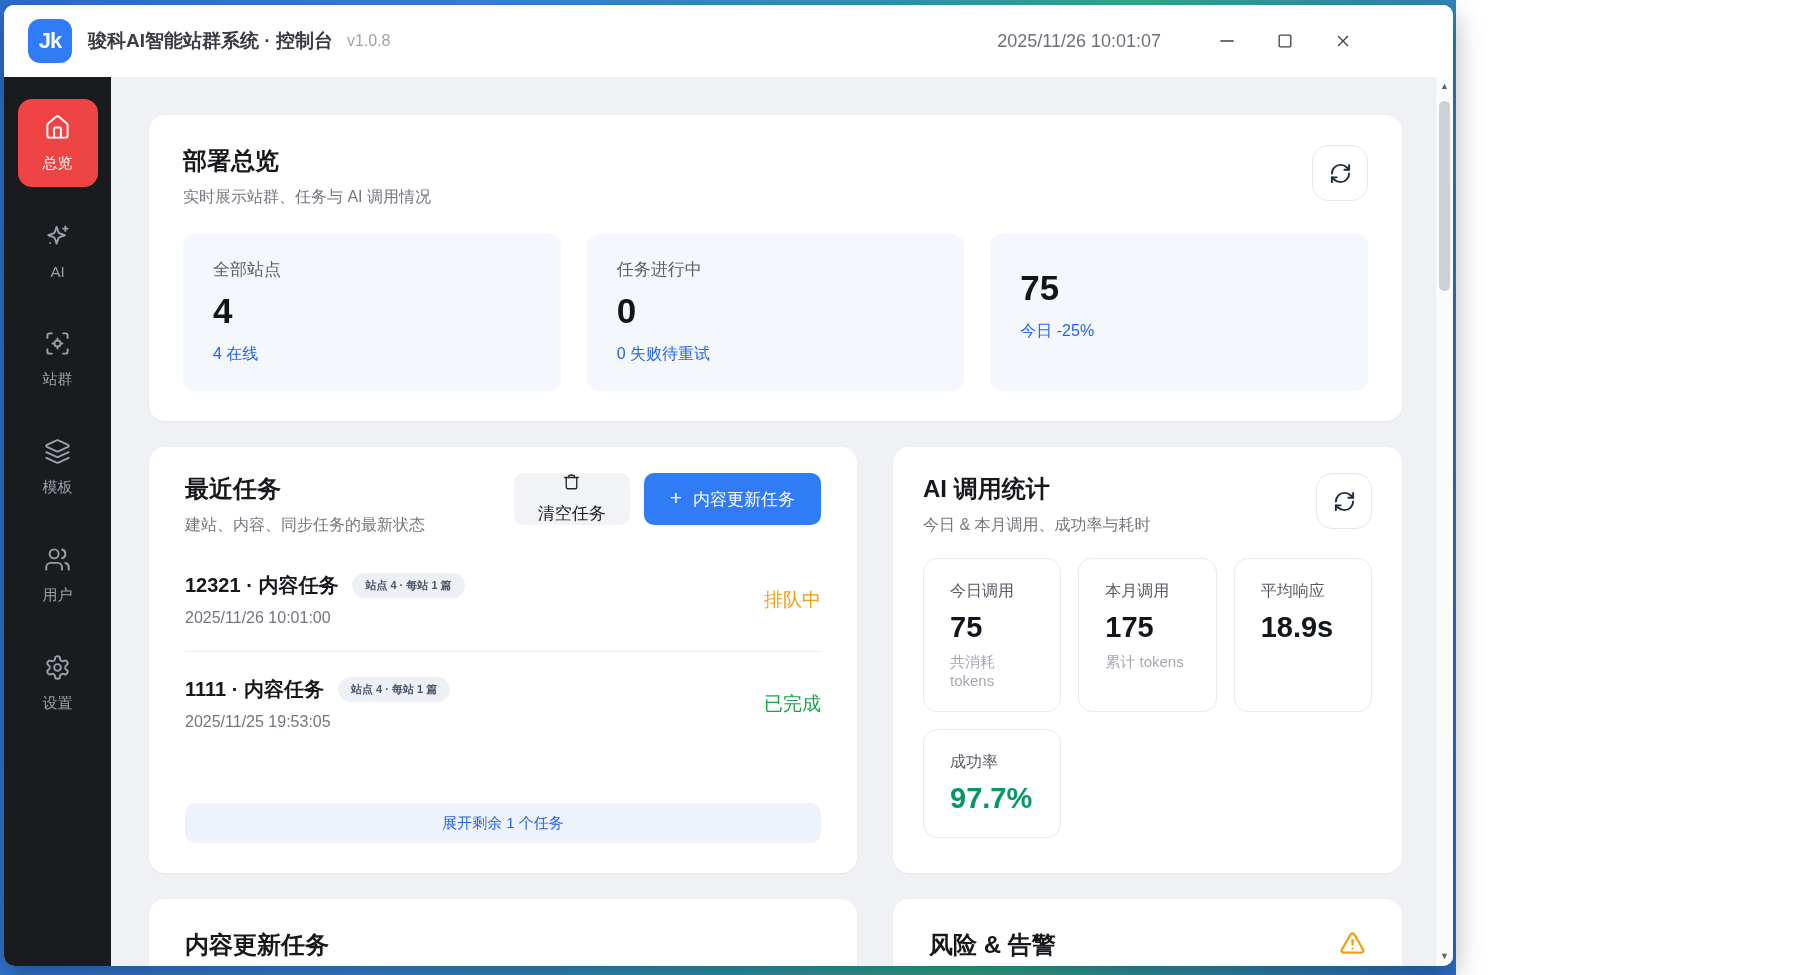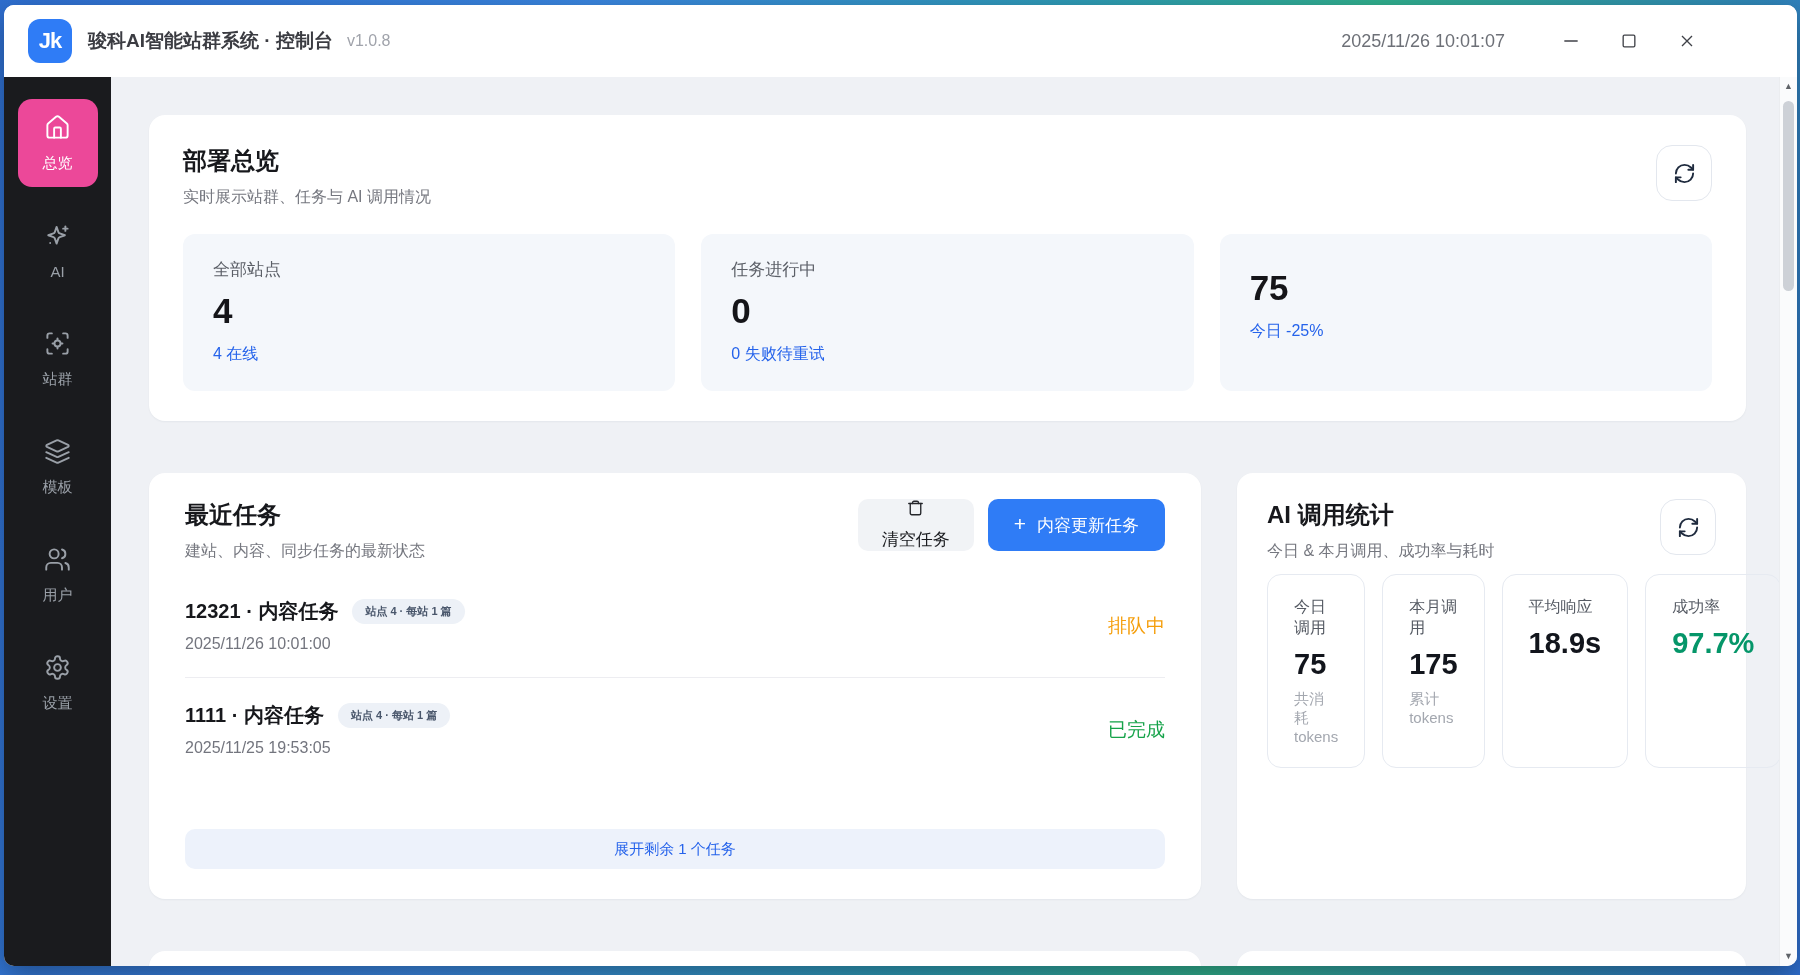--- a/index.html
+++ b/index.html
@@ -1,18 +1,18 @@
 <!DOCTYPE html>
 <html><head>
 <meta charset="utf-8">
 <style>
   * { margin:0; padding:0; box-sizing:border-box; }
   html,body { width:1800px; height:975px; overflow:hidden;
     font-family:"Liberation Sans","DejaVu Sans",sans-serif; }
-  .desktop { position:relative; width:1800px; height:975px;
+  .desktop { position:relative; width:1456px; height:975px;
     background:linear-gradient(100deg,#2f6fd0 0%,#3a86e0 30%,#2e9bb5 55%,#31b08e 70%,#2f6fd0 100%); }
   .window { position:absolute; left:4px; top:5px; right:3px; bottom:9px;
     background:#fff; border-radius:10px; overflow:hidden;
     box-shadow:0 10px 30px rgba(0,0,0,.35); display:flex; flex-direction:column; }
 
   
   .titlebar { height:72px; flex:0 0 72px; background:#fff; display:flex; align-items:center;
     padding:0 22px 0 24px; gap:16px; }
   .logo { width:44px; height:44px; border-radius:12px; background:#2f7cf6; color:#fff;
     display:flex; align-items:center; justify-content:center;
@@ -24,28 +24,28 @@
   .winctl { background:none; border:none; cursor:pointer; color:#3f4147; display:flex; align-items:center; }
   .winctl svg { width:20px; height:20px; stroke:currentColor; fill:none; stroke-width:1.6; }
 
   .body-row { flex:1; display:flex; min-height:0; }
 
   
   .sidebar { width:107px; flex:0 0 107px; background:#1a1b1e; display:flex; flex-direction:column;
     align-items:center; padding-top:22px; gap:20px; }
   .nav-item { width:80px; min-height:88px; border-radius:14px; display:flex; flex-direction:column;
     align-items:center; justify-content:center; gap:9px; color:#9aa0a8; cursor:pointer; }
-  .nav-item.active { background:#ec4899; color:#fff; }
+  .nav-item.active { background:#ef4444; color:#fff; }
   .nav-icon svg { width:27px; height:27px; stroke:currentColor; fill:none;
     stroke-width:1.7; stroke-linecap:round; stroke-linejoin:round; }
   .nav-label { font-size:15px; }
 
   
   .content { flex:1; background:#eff1f5; padding:38px 33px 0 38px; display:flex;
-    flex-direction:column; gap:52px; overflow:hidden; min-width:0; }
+    flex-direction:column; gap:26px; overflow:hidden; min-width:0; }
   .card { background:#fff; border-radius:16px; box-shadow:0 1px 2px rgba(20,30,60,.05); }
   .card-head { display:flex; align-items:flex-start; justify-content:space-between; }
   .card-title { font-size:24px; font-weight:600; color:#17181c; }
   .card-sub { font-size:16px; color:#75777f; margin-top:10px; }
   .refresh-btn { width:56px; height:56px; border-radius:16px; border:1px solid #e3e7ee; background:#fff;
     display:flex; align-items:center; justify-content:center; cursor:pointer; color:#1f2b3e; }
   .refresh-btn svg { width:23px; height:23px; stroke:currentColor; fill:none;
     stroke-width:2; stroke-linecap:round; stroke-linejoin:round; }
 
   
@@ -77,21 +77,21 @@
   .task-badge { background:#edf1f7; color:#49566b; border-radius:999px; padding:5px 13px;
     font-size:11px; font-weight:600; }
   .task-time { font-size:16px; color:#73757e; margin-top:10px; }
   .task-status { font-size:19px; flex:0 0 auto; }
   .expand-bar { margin-top:auto; height:40px; border-radius:10px; background:#edf2fb;
     color:#2563eb; font-size:15px; display:flex; align-items:center; justify-content:center;
     cursor:pointer; }
 
   
   .ai-card { width:509px; flex:0 0 509px; padding:26px 30px 30px; display:flex; flex-direction:column; }
-  .ai-grid { margin-top:12px; display:grid; grid-template-columns:1fr 1fr 1fr 1fr; gap:17px; }
+  .ai-grid { margin-top:22px; display:grid; grid-template-columns:1fr 1fr 1fr; gap:17px; }
   .ai-box { border:1px solid #e6eaf1; border-radius:14px; padding:22px 26px; }
   .ai-label { font-size:16px; color:#565b64; }
   .ai-value { font-size:29px; font-weight:700; color:#12151c; margin-top:9px; }
   .ai-sub { font-size:15px; color:#a3a7af; margin-top:9px; min-height:18px; }
 
   
   .row3 { display:flex; gap:36px; flex:0 0 220px; }
   .bottom-card { padding:30px 36px; }
   .content-tasks-card { flex:1; }
   .risk-card { width:509px; flex:0 0 509px; }

